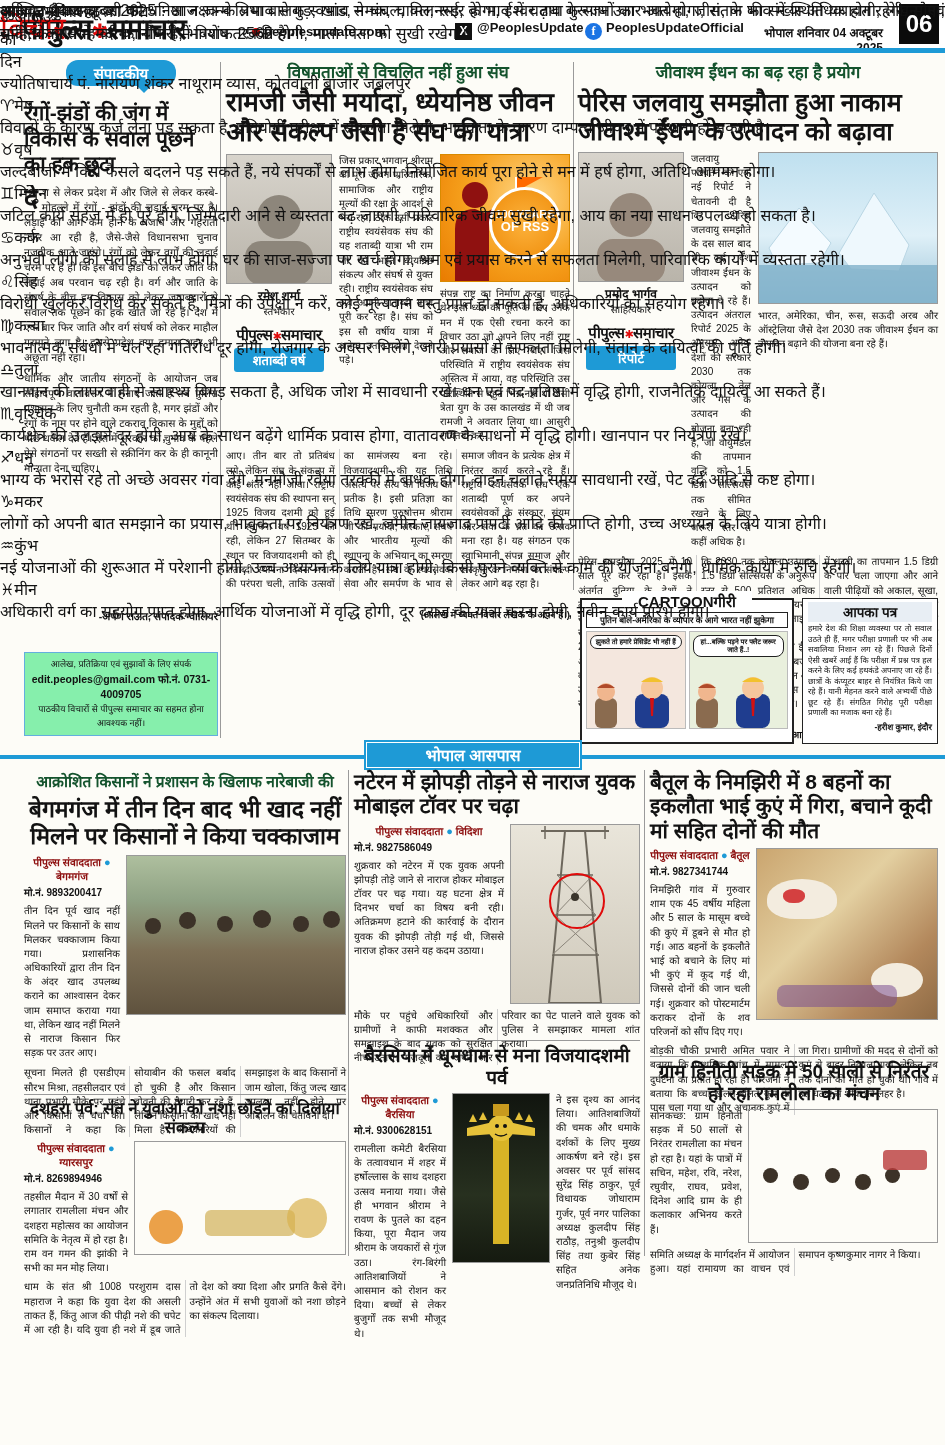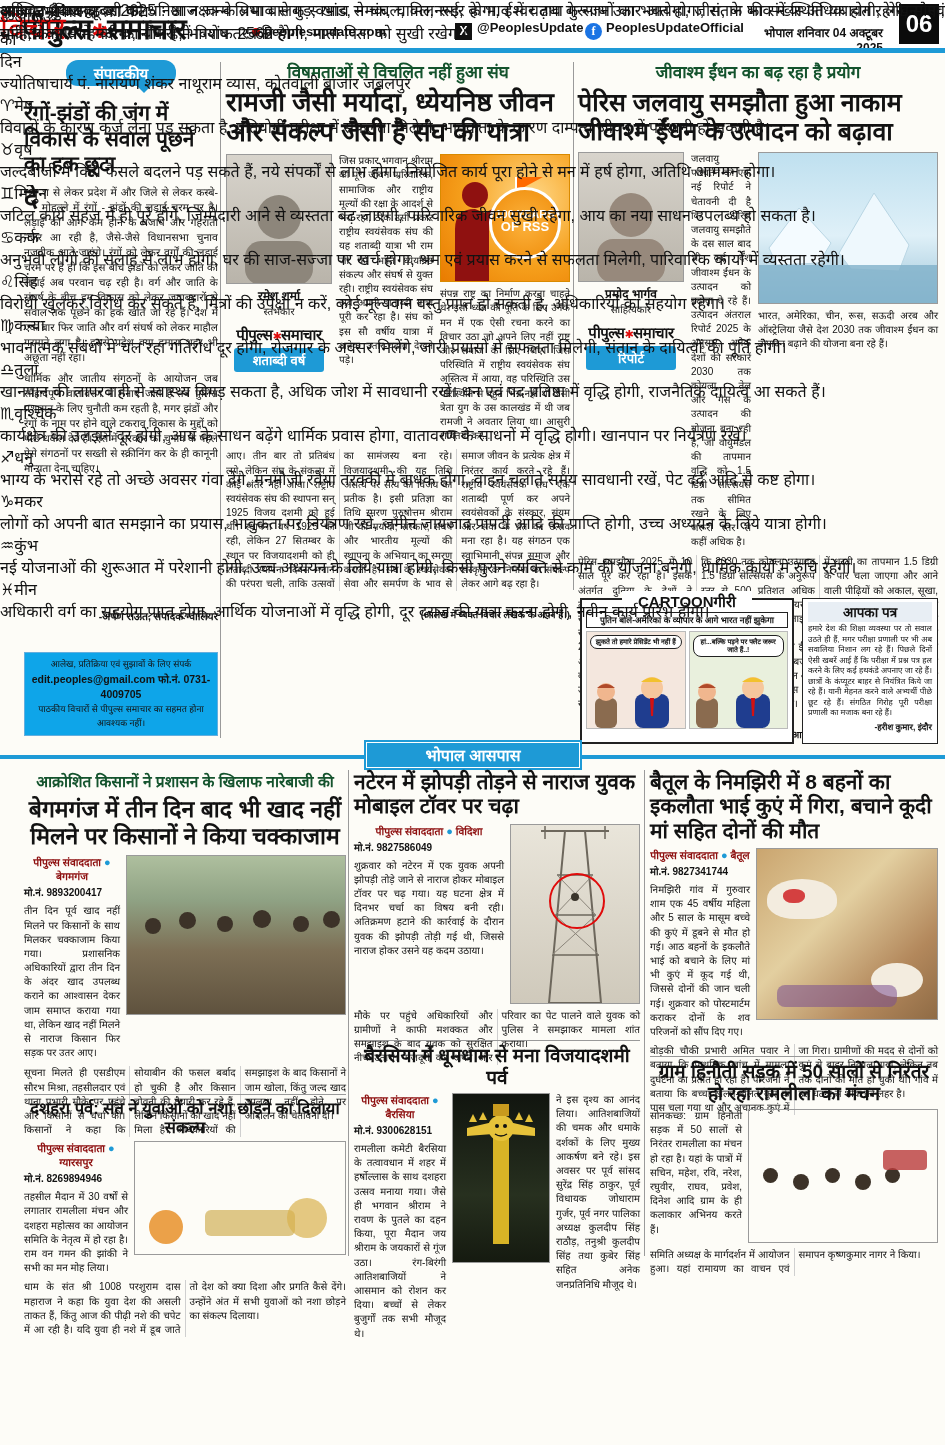--- a/index.html
+++ b/index.html
@@ -30,21 +30,21 @@
   .vdiv{width:1px;background:#9a9a9a;}
   
   .editorial{left:24px;top:60px;width:194px;height:682px;}
   .edit-badge{width:110px;margin:0 auto;background:#1e9ad6;color:#fff;border-radius:12px;
               text-align:center;font-weight:800;font-size:15px;padding:3px 0;position:relative;}
   .edit-badge:after{content:"";position:absolute;left:70px;bottom:-7px;border:8px solid transparent;border-top-color:#1e9ad6;border-bottom:0;}
   .edit-headline{font-size:21px;font-weight:800;line-height:1.22;margin:12px 0 8px 0;}
   .edit-body{font-size:10.6px;height:418px;overflow:hidden;}
   .dropcap{float:left;font-size:26px;font-weight:800;line-height:.9;padding:2px 4px 0 0;}
   .edit-sig{text-align:right;font-weight:800;font-size:10.5px;margin-top:6px;}
-  .contact-box{position:absolute;left:0;bottom:6px;width:186px;border:1px solid #64aede;background:#0ea5e9;
+  .contact-box{position:absolute;left:0;bottom:6px;width:186px;border:1px solid #64aede;background:#86efac;
                text-align:center;font-size:9px;padding:5px 3px;line-height:1.5;}
   .contact-box .em{font-weight:800;font-size:10.5px;}
   
   .kicker{text-align:center;font-weight:800;font-size:17px;color:#14532d;}
   .big-head{font-weight:800;line-height:1.14;margin:5px 0 7px 0;}
   .author-ph{width:104px;height:128px;border:1px solid #9a9a9a;background:linear-gradient(180deg,#d8d4cc,#b9b4aa);
              position:relative;overflow:hidden;}
   .author-ph svg{position:absolute;left:0;bottom:0;}
   .auth-name{font-weight:800;font-size:12px;text-align:center;margin-top:3px;}
   .auth-role{font-size:10px;text-align:center;}

